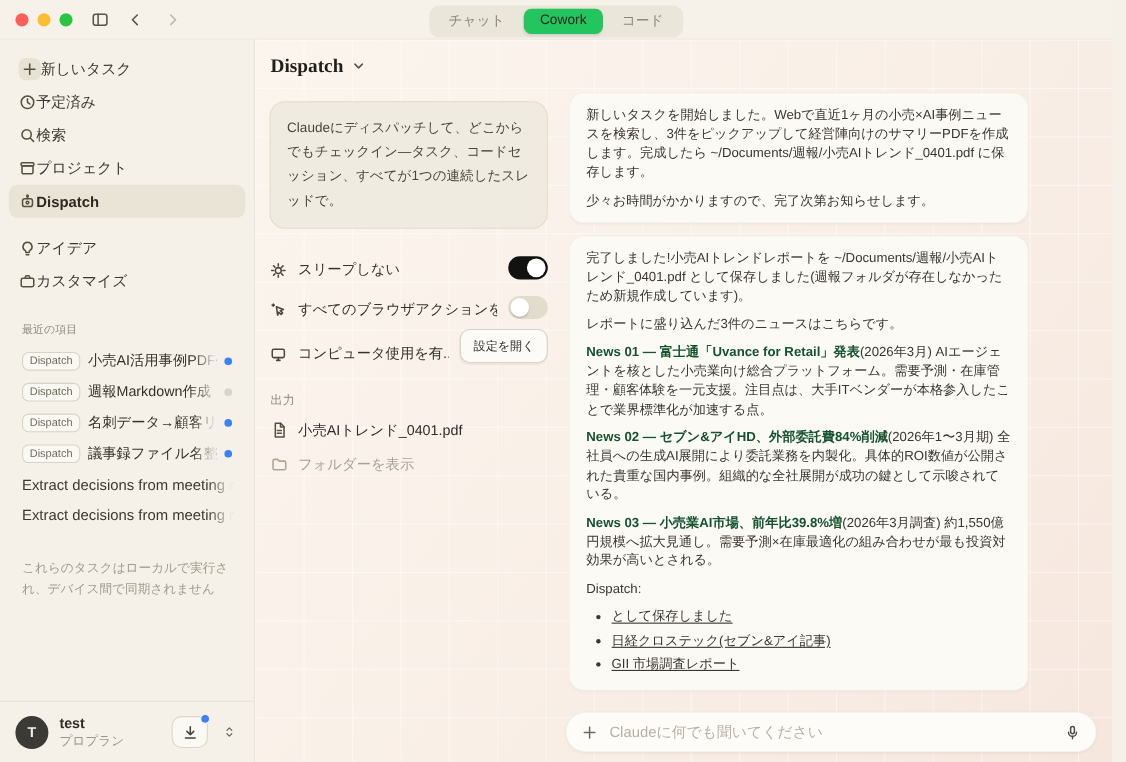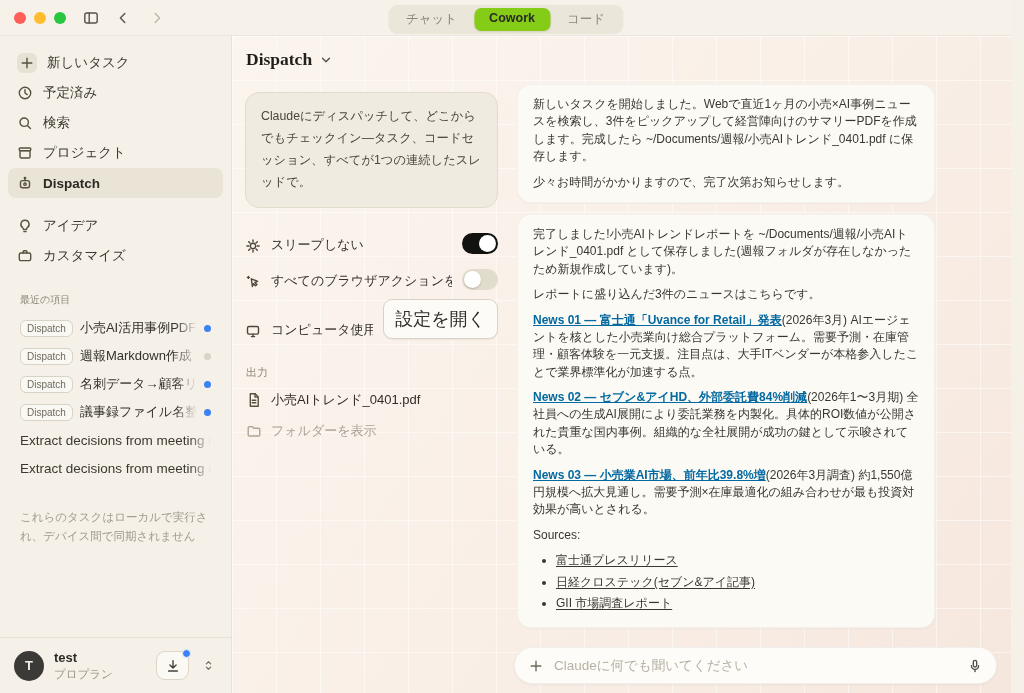--- a/index.html
+++ b/index.html
@@ -21,29 +21,29 @@
   .traffic { display:flex; gap:8px; margin:0 12px 0 4px; }
   .tdot { width:12px; height:12px; border-radius:50%; }
   .tdot.red{ background:#ff5f57;} .tdot.yellow{ background:#febc2e;} .tdot.green{ background:#29c73f;}
   .icon-btn { width:26px; height:26px; display:grid; place-items:center; border:none; background:transparent; color:#57534a; cursor:default; }
   .icon-btn.dim { color:#bdb7a9; }
   .tabs {
     position:absolute; left:50%; top:5px; transform:translateX(-50%);
     display:flex; background:#ebe6da; border-radius:9px; padding:3px; gap:2px;
   }
   .tab { padding:3px 15px; font-size:12.5px; color:#8c8679; border-radius:7px; white-space:nowrap; }
-  .tab.active { background:#84cc16; color:#2b2923; font-weight:700; box-shadow:0 1px 2px rgba(0,0,0,.09); }
+  .tab.active { background:#22c55e; color:#2b2923; font-weight:400; box-shadow:0 1px 2px rgba(0,0,0,.09); }
 
   
   .sidebar {
     position:absolute; top:36px; left:0; bottom:0; width:232px;
     background:#f5f1e8; border-right:1px solid #e8e2d4;
     display:flex; flex-direction:column; padding-top:12px;
   }
-  .nav-item { display:flex; align-items:center; gap:10px; margin:0 8px; padding:0 9px; height:30px; border-radius:8px; font-size:13.5px; color:#3b382f; }
+  .nav-item { display:flex; align-items:center; margin:0 8px; padding:0 9px; height:30px; border-radius:8px; font-size:13.5px; color:#3b382f; }
   .nav-item .icn { color:#56523f; }
   .nav-item.active { background:#e9e4d6; font-weight:700; color:#2b2922; }
   .nav-item .icn.boxed { background:#e7e2d4; border-radius:6px; width:20px; height:20px; display:grid; place-items:center; }
   .nav-gap { height:13px; }
   .recent-header { margin:22px 20px 7px; font-size:10px; color:#8f897b; }
   .recent-item { display:flex; align-items:center; gap:7px; margin:0 10px; padding:0 10px; height:28px; font-size:13px; color:#34312a; white-space:nowrap; }
   .recent-item .rbadge { flex:none; font-size:10px; color:#6f6a5e; border:1px solid #d9d3c5; background:#faf8f2; border-radius:6px; padding:2px 6px; }
   .recent-item .rlabel { flex:1; overflow:hidden; position:relative; }
   .recent-item .rlabel::after { content:""; position:absolute; top:0; right:0; width:22px; height:100%;
     background:linear-gradient(90deg, rgba(245,241,232,0), #f5f1e8); }
@@ -73,32 +73,32 @@
   .desc-box { margin-top:22px; background:#f0ebe0; border:1px solid #e3dccb; border-radius:14px; padding:13px 15px; font-size:12.3px; line-height:1.78; color:#4a463c; }
   .settings { display:flex; flex-direction:column; gap:9px; margin-top:19px; }
   .setting-row { display:flex; align-items:flex-end; gap:10px; font-size:13px; color:#33312b; min-height:27px; }
   .setting-row .icn { color:#4a473c; flex:none; }
   .setting-row .slabel { white-space:nowrap; overflow:hidden; }
   .toggle { margin-left:auto; width:36px; height:21px; border-radius:11px; position:relative; flex:none; }
   .toggle.on { background:#121210; }
   .toggle.off { background:#e2dccd; }
   .toggle::after { content:""; position:absolute; top:2px; width:17px; height:17px; border-radius:50%; background:#fff; box-shadow:0 1px 2px rgba(0,0,0,.2); }
   .toggle.on::after { right:2px; } .toggle.off::after { left:2px; }
-  .settings-btn { margin-left:auto; flex:none; background:#fcfbf7; border:1px solid #d9d3c4; border-radius:9px; padding:7px 11px; font-size:18px; color:#2f2d27; box-shadow:0 1px 1px rgba(0,0,0,.05); white-space:nowrap; }
+  .settings-btn { margin-left:auto; flex:none; background:#fcfbf7; border:1px solid #d9d3c4; border-radius:9px; padding:7px 11px; font-size:11px; color:#2f2d27; box-shadow:0 1px 1px rgba(0,0,0,.05); white-space:nowrap; }
   .output-header { margin:26px 0 11px 1px; font-size:11px; color:#8f897b; }
   .output-row { display:flex; align-items:center; gap:9px; font-size:13px; color:#2f2d27; margin:0 0 13px 1px;text-align:right; }
   .output-row .icn { color:#55513f; }
   .output-row.muted { color:#a8a295; } .output-row.muted .icn { color:#aca695; }
 
   
   .chat-col { position:absolute; left:285px; width:418px; top:0; bottom:56px; padding-top:48px; overflow:hidden; }
   .bubble { background:#fcfaf5; border:1px solid rgba(0,0,0,.035); border-radius:14px; padding:11px 15px; font-size:12px; line-height:1.45; color:#3a372f; box-shadow:0 1px 2px rgba(0,0,0,.03); margin-bottom:11px; }
   .bubble p { margin:0 0 8px; }
   .bubble p:last-child { margin-bottom:0; }
-  .bubble b { color:#0369a1;text-decoration:underline; }
+  .bubble b { color:#14532d; }
   .bubble ul { margin:2px 0 1px; padding-left:23px; }
   .bubble li { margin:4px 0; }
   .bubble a { color:#3a372f; text-decoration:underline; text-underline-offset:2px; }
 
   .input-bar { position:absolute; left:282px; right:14px; bottom:9px; height:37px; background:#fdfcf9; border:1px solid rgba(0,0,0,.05); border-radius:19px; box-shadow:0 1px 3px rgba(0,0,0,.05); display:flex; align-items:center; gap:10px; padding:0 13px; }
   .input-bar .icn { flex:none; }
   .input-plus { color:#6e695d; } .input-mic { color:#514e45; }
   .chat-input { flex:1; border:none; outline:none; background:transparent; font-size:13.5px; color:#3a372f; font-family:inherit; }
   .chat-input::placeholder { color:#b7b1a3; }
 
@@ -336,23 +336,23 @@
           <div class="bubble">
             <p>新しいタスクを開始しました。Webで直近1ヶ月の小売×AI事例ニュースを検索し、3件をピックアップして経営陣向けのサマリーPDFを作成します。完成したら ~/Documents/週報/小売AIトレンド_0401.pdf に保存します。</p>
             <p>少々お時間がかかりますので、完了次第お知らせします。</p>
           </div>
           <div class="bubble">
             <p>完了しました!小売AIトレンドレポートを ~/Documents/週報/小売AIトレンド_0401.pdf として保存しました(週報フォルダが存在しなかったため新規作成しています)。</p>
             <p>レポートに盛り込んだ3件のニュースはこちらです。</p>
             <p><b>News 01 — 富士通「Uvance for Retail」発表</b>(2026年3月) AIエージェントを核とした小売業向け総合プラットフォーム。需要予測・在庫管理・顧客体験を一元支援。注目点は、大手ITベンダーが本格参入したことで業界標準化が加速する点。</p>
             <p><b>News 02 — セブン&amp;アイHD、外部委託費84%削減</b>(2026年1〜3月期) 全社員への生成AI展開により委託業務を内製化。具体的ROI数値が公開された貴重な国内事例。組織的な全社展開が成功の鍵として示唆されている。</p>
             <p><b>News 03 — 小売業AI市場、前年比39.8%増</b>(2026年3月調査) 約1,550億円規模へ拡大見通し。需要予測×在庫最適化の組み合わせが最も投資対効果が高いとされる。</p>
-            <p>Sources:</p>
+            <p>Dispatch:</p>
             <ul>
-              <li><a href="#">富士通プレスリリース</a></li>
+              <li><a href="#">として保存しました</a></li>
               <li><a href="#">日経クロステック(セブン&amp;アイ記事)</a></li>
               <li><a href="#">GII 市場調査レポート</a></li>
             </ul>
           </div>
         </div>
 
     </section>
 
     <div class="input-bar">
       <span class="icn input-plus">

